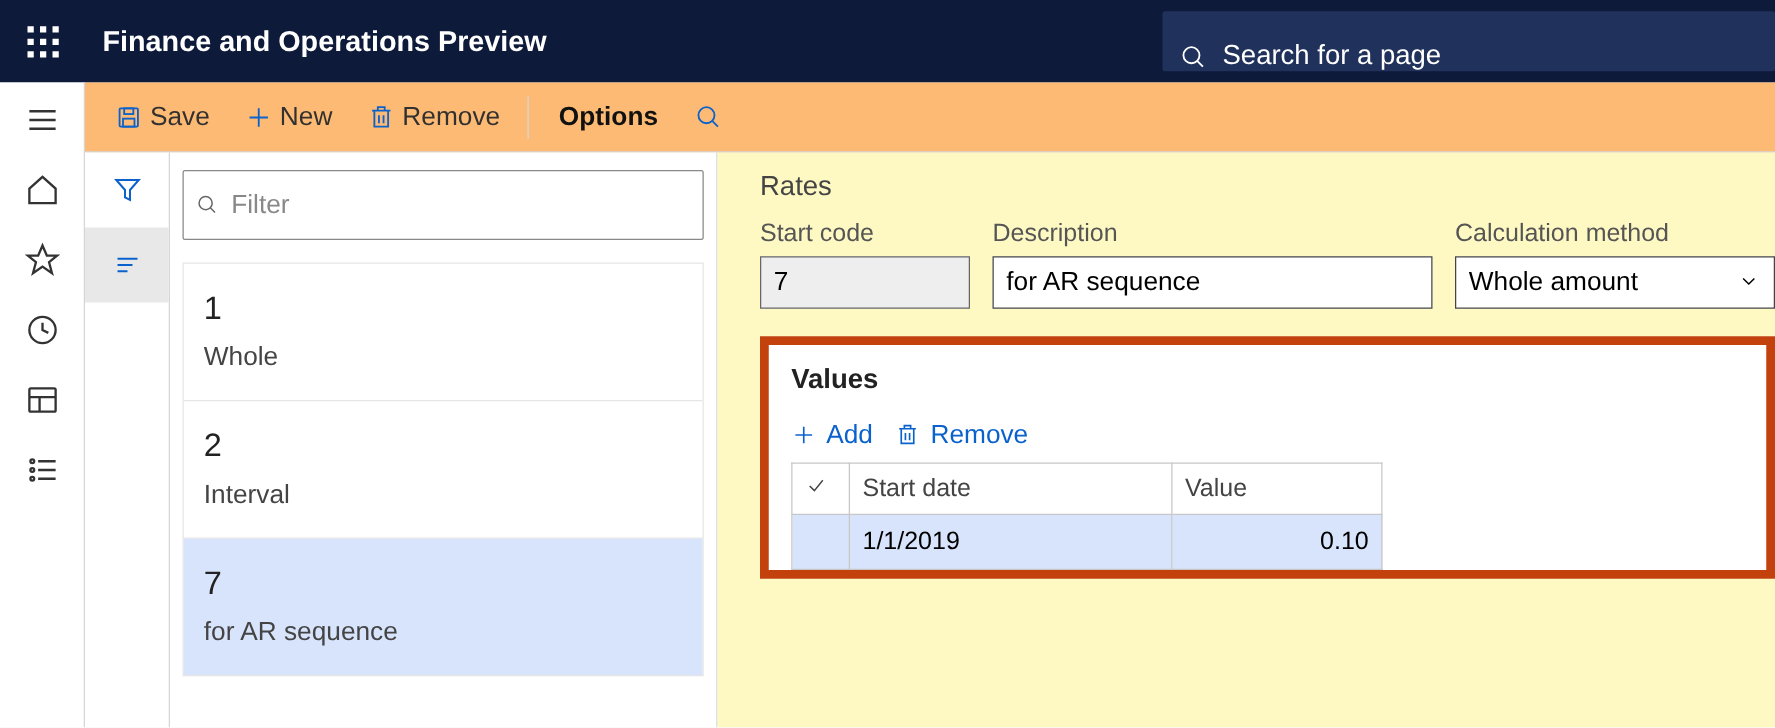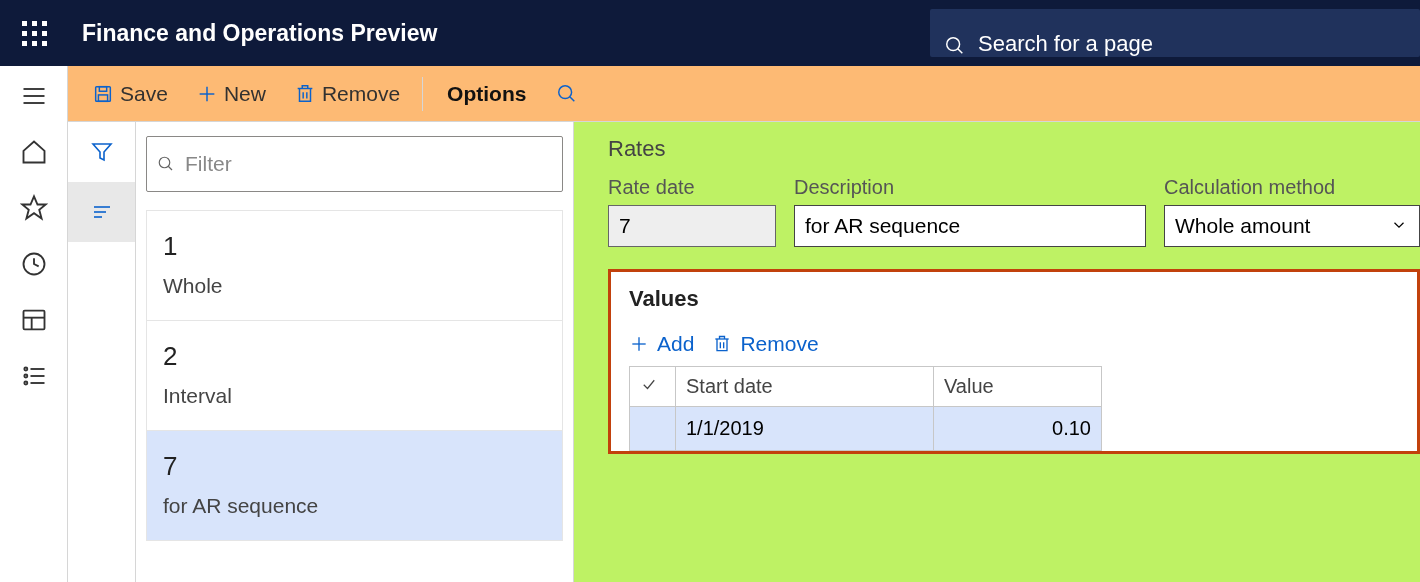--- a/index.html
+++ b/index.html
@@ -62,31 +62,31 @@
   .filter-input-wrap input { border:none; outline:none; font-size:21px; margin-left:10px; flex:1; color:#333; }
   .filter-input-wrap input::placeholder { color:#888; }
 
   .list-items { margin-top: 18px; border:1px solid #e5e5e5; }
   .list-item { padding: 20px 16px 22px 16px; border-bottom:1px solid #e5e5e5; cursor:pointer; }
   .list-item:last-child { border-bottom:none; }
   .list-item .code { font-size:26px; color:#222; }
   .list-item .desc { font-size:21px; color:#444; margin-top:12px; }
   .list-item.selected { background:#d8e4fb; }
 
-  .detail-col { flex:1; background:#bef264; padding: 14px 0 0 34px; }
+  .detail-col { flex:1; background:#fef9c3; padding: 14px 0 0 34px; }
   .section-title { font-size:22px; color:#444; margin-bottom: 14px; }
   .field-row { display:flex; gap: 18px; margin-bottom: 22px; }
   .field { display:flex; flex-direction:column; gap:6px; }
   .field label { font-size:20px; color:#555; }
   .text-input { height:42px; border:1px solid #444; font-size:21px; padding:0 10px; background:#fff; }
   .text-input[readonly] { background:#eee; border:1px solid #666; }
   .select-wrap { position:relative; }
   .select-wrap .chev { position:absolute; right:12px; top:11px; pointer-events:none; }
 
-  .values-panel { background:#fff; border:3px solid #c2410c; margin-right: 0; }
+  .values-panel { background:#fff; border:7px solid #c2410c; margin-right: 0; }
   .values-header { font-size:22px; font-weight:700; color:#222; padding: 14px 18px; }
   .values-toolbar { display:flex; align-items:flex-start; gap: 18px; padding: 6px 18px 10px 18px; }
   .link-btn { display:flex; align-items:center; gap:8px; color:#0b62cc; font-size:21px; cursor:pointer; }
   .link-btn svg { width:20px; height:20px; }
 
   table.values-grid { border-collapse:collapse; margin-left:18px; }
   table.values-grid th, table.values-grid td { border:1px solid #c7c7c7; font-size:20px; }
   table.values-grid th { font-weight:400; color:#444; text-align:left; padding:8px 10px; background:#fff; }
   table.values-grid td { padding:10px 10px; }
   .check-col { width:46px; text-align:center; }
@@ -246,21 +246,21 @@
             <div class="code">7</div>
             <div class="desc">for AR sequence</div>
           </div>
         </div>
       </div>
 
       <div class="detail-col">
         <div class="section-title">Rates</div>
         <div class="field-row">
           <div class="field" style="width:168px">
-            <label>Rate date</label>
+            <label>Start code</label>
             <input class="text-input" readonly="" value="7" style="">
           </div>
           <div class="field" style="width:352px">
             <label>Description</label>
             <input class="text-input" value="for AR sequence" style="">
           </div>
           <div class="field" style="width:256px">
             <label>Calculation method</label>
             <div class="select-wrap">
               <input class="text-input" style="width: 100%;" value="Whole amount">

